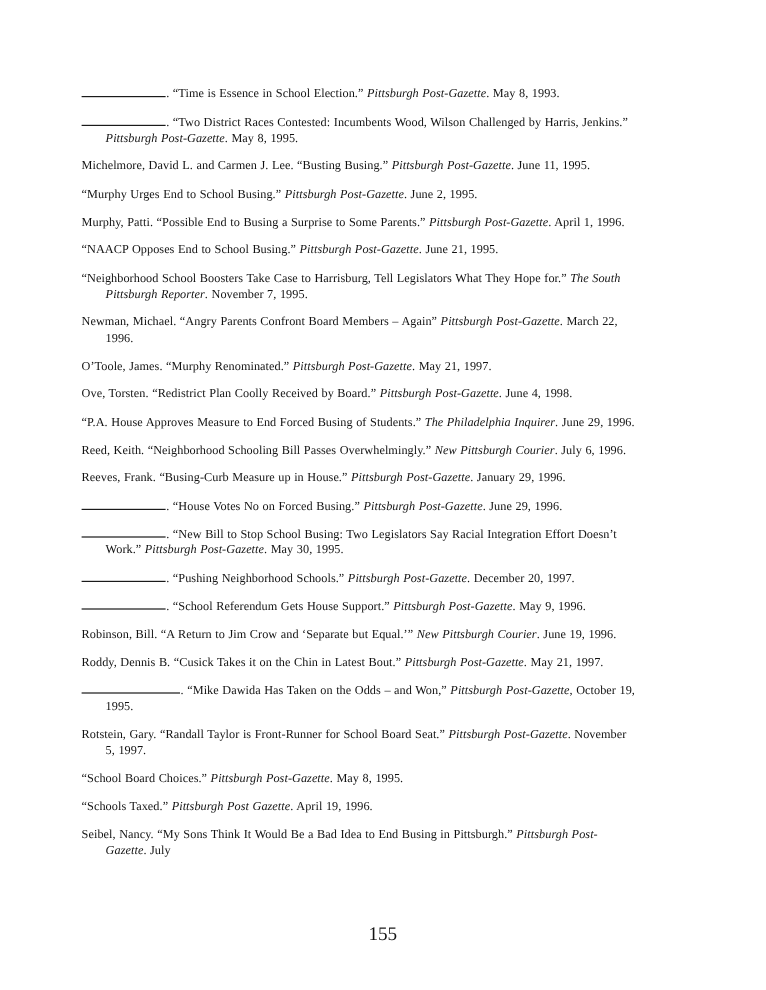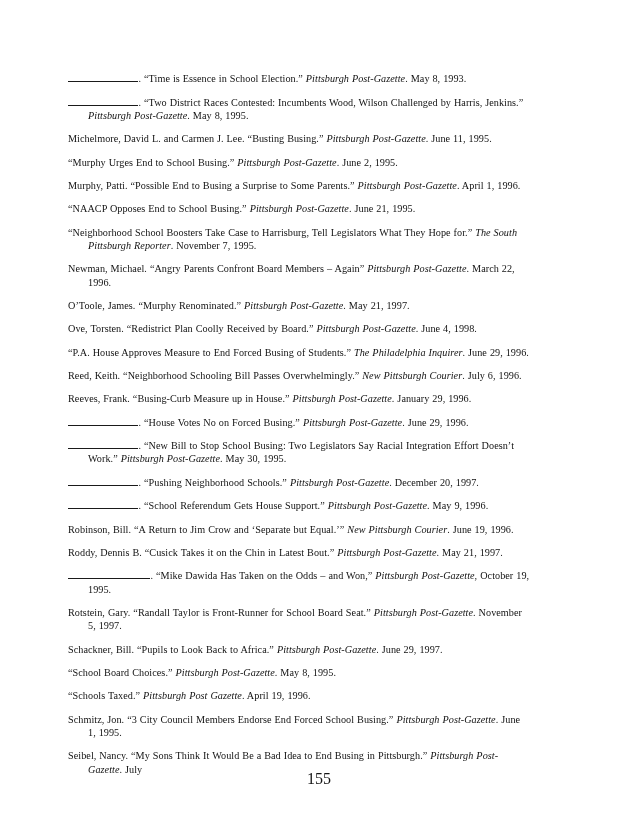--- a/index.html
+++ b/index.html
@@ -85,22 +85,20 @@
       <p class="entry"><span>Reed, Keith. “Neighborhood Schooling Bill Passes Overwhelmingly.” </span><i>New Pittsburgh Courier</i><span>. July 6, 1996.</span></p>
       <p class="entry"><span>Reeves, Frank. “Busing-Curb Measure up in House.” </span><i>Pittsburgh Post-Gazette</i><span>. January 29, 1996.</span></p>
       <p class="entry"><span class="rule w-short"></span><span>. “House Votes No on Forced Busing.” </span><i>Pittsburgh Post-Gazette</i><span>. June 29, 1996.</span></p>
       <p class="entry"><span class="rule w-short"></span><span>. “New Bill to Stop School Busing: Two Legislators Say Racial Integration Effort Doesn’t Work.” </span><i>Pittsburgh Post-Gazette</i><span>. May 30, 1995.</span></p>
       <p class="entry"><span class="rule w-short"></span><span>. “Pushing Neighborhood Schools.” </span><i>Pittsburgh Post-Gazette</i><span>. December 20, 1997.</span></p>
       <p class="entry"><span class="rule w-short"></span><span>. “School Referendum Gets House Support.” </span><i>Pittsburgh Post-Gazette</i><span>. May 9, 1996.</span></p>
       <p class="entry"><span>Robinson, Bill. “A Return to Jim Crow and ‘Separate but Equal.’” </span><i>New Pittsburgh Courier</i><span>. June 19, 1996.</span></p>
       <p class="entry"><span>Roddy, Dennis B. “Cusick Takes it on the Chin in Latest Bout.” </span><i>Pittsburgh Post-Gazette</i><span>. May 21, 1997.</span></p>
       <p class="entry"><span class="rule w-long"></span><span>. “Mike Dawida Has Taken on the Odds – and Won,” </span><i>Pittsburgh Post-Gazette</i><span>, October 19, 1995.</span></p>
       <p class="entry"><span>Rotstein, Gary. “Randall Taylor is Front-Runner for School Board Seat.” </span><i>Pittsburgh Post-Gazette</i><span>. November 5, 1997.</span></p>
-      <p class="entry"><span>Schackner, Bill. “Pupils to Look Back to Africa.” </span><i>Pittsburgh Post-Gazette</i><span>. June 29, 1997.</span></p>
       <p class="entry"><span>“School Board Choices.” </span><i>Pittsburgh Post-Gazette</i><span>. May 8, 1995.</span></p>
       <p class="entry"><span>“Schools Taxed.” </span><i>Pittsburgh Post Gazette</i><span>. April 19, 1996.</span></p>
-      <p class="entry"><span>Schmitz, Jon. “3 City Council Members Endorse End Forced School Busing.” </span><i>Pittsburgh Post-Gazette</i><span>. June 1, 1995.</span></p>
       <p class="entry"><span>Seibel, Nancy. “My Sons Think It Would Be a Bad Idea to End Busing in Pittsburgh.” </span><i>Pittsburgh Post-Gazette</i><span>. July</span></p>
     </div>
 
   <div id="page-number">155</div>
 
 </div>
 
 </body></html>

